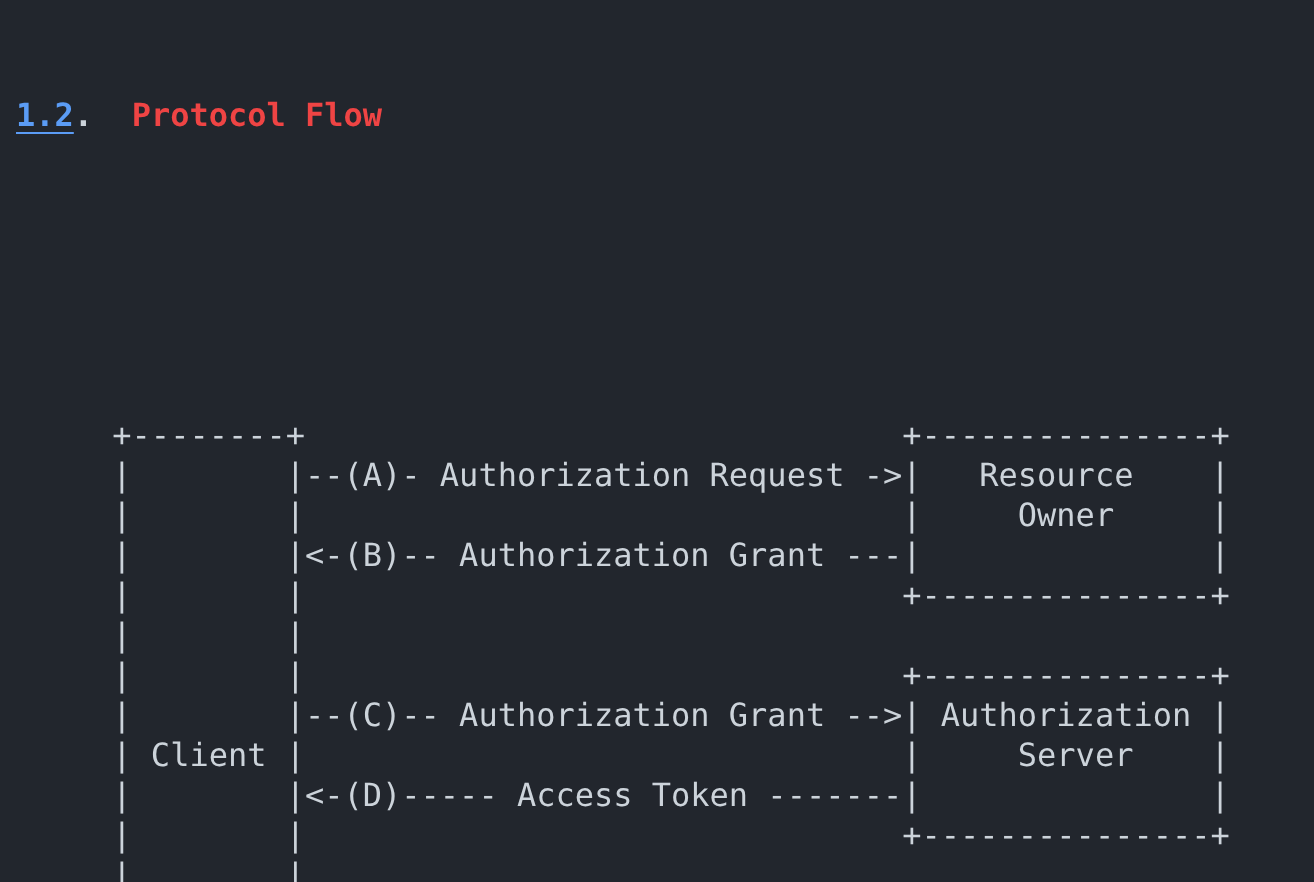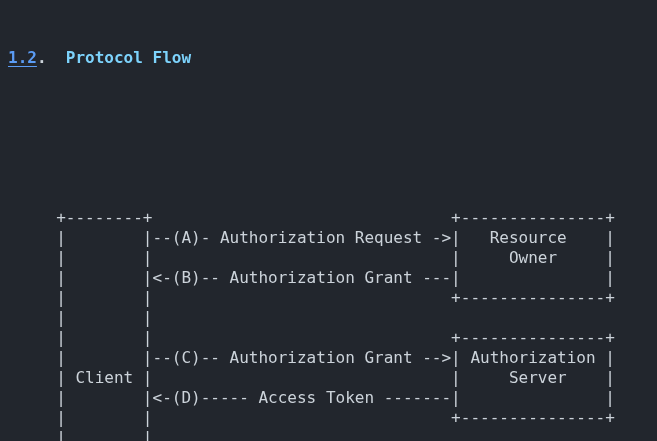--- a/index.html
+++ b/index.html
@@ -27,21 +27,21 @@
   .section-link {
     color: #5b9cf5;
     text-underline-offset: 3px;
     cursor: pointer;
   }
   .heading-dot {
     color: #ccd3da;
   }
   .heading-title {
     margin-left: 2ch;
-    color: #7dd3fc;
+    color: #ef4444;
   }
   .blank-line {
     height: 20px;
   }
   .ascii-diagram {
     white-space: pre;
     color: #ccd3da;
   }
 </style>
 </head>

